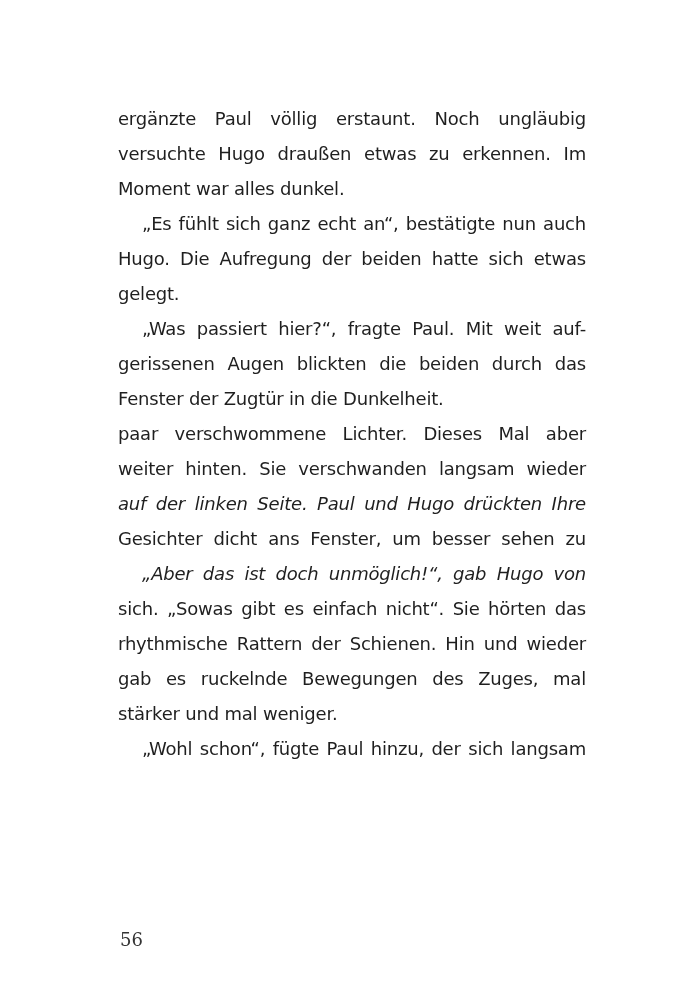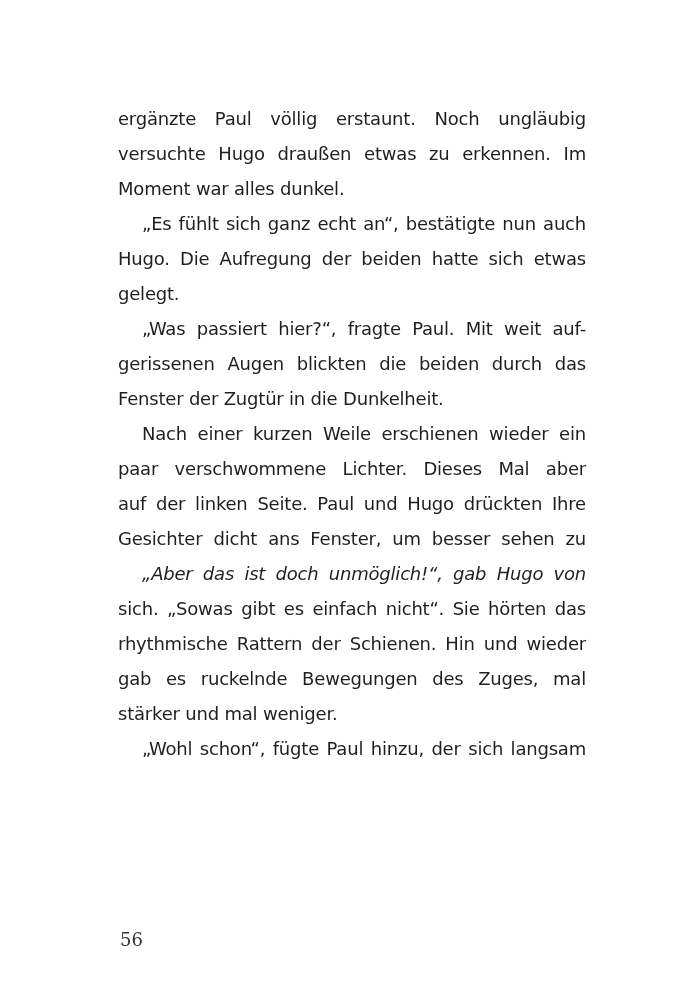--- a/index.html
+++ b/index.html
@@ -72,23 +72,23 @@
       <span class="line last">gelegt.</span>
     </div>
 
     <div>
       <span class="line indent" style="white-space: normal;">„Was passiert hier?“, fragte Paul. Mit weit auf-</span>
       <span class="line" style="white-space: normal;">gerissenen Augen blickten die beiden durch das</span>
       <span class="line last">Fenster der Zugtür in die Dunkelheit.</span>
     </div>
 
     <div>
-      <span class="line indent" style="white-space: normal;">Nach einer kurzen Weile erschienen wieder ein</span>
       <span class="line" style="white-space: normal;">paar verschwommene Lichter. Dieses Mal aber</span>
-      <span class="line" style="white-space: normal;">auf der linken Seite. Paul und Hugo drückten Ihre</span>
+      <span class="line" style="white-space: normal;">weiter hinten. Sie verschwanden langsam wieder</span>
+      <span class="line" style="white-space: normal; font-style: italic;">auf der linken Seite. Paul und Hugo drückten Ihre</span>
       <span class="line" style="white-space: normal;">Gesichter dicht ans Fenster, um besser sehen zu</span>
     </div>
 
     <div>
       <span class="line indent" style="white-space: normal; font-style: italic;">„Aber das ist doch unmöglich!“, gab Hugo von</span>
       <span class="line" style="white-space: normal;">sich. „Sowas gibt es einfach nicht“. Sie hörten das</span>
       <span class="line" style="white-space: normal;">rhythmische Rattern der Schienen. Hin und wieder</span>
       <span class="line" style="white-space: normal;">gab es ruckelnde Bewegungen des Zuges, mal</span>
       <span class="line last">stärker und mal weniger.</span>
     </div>

